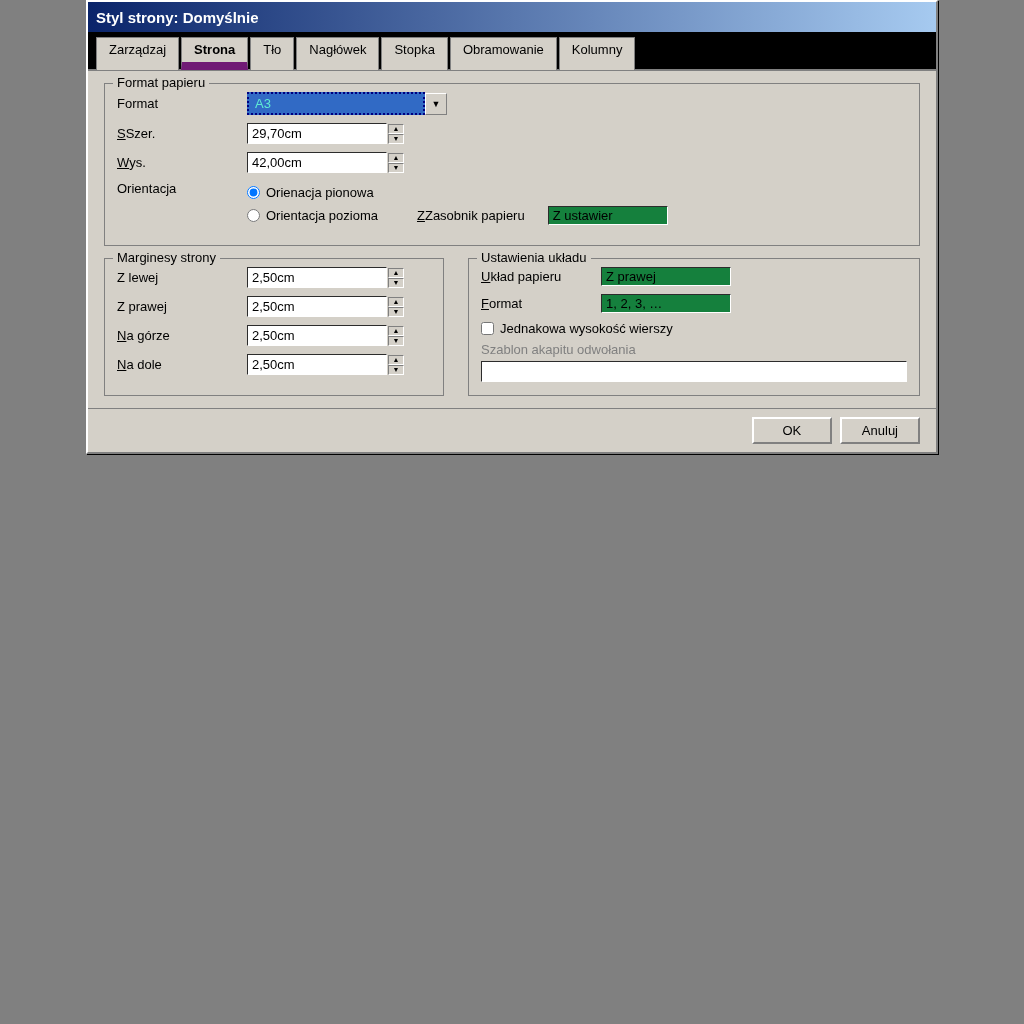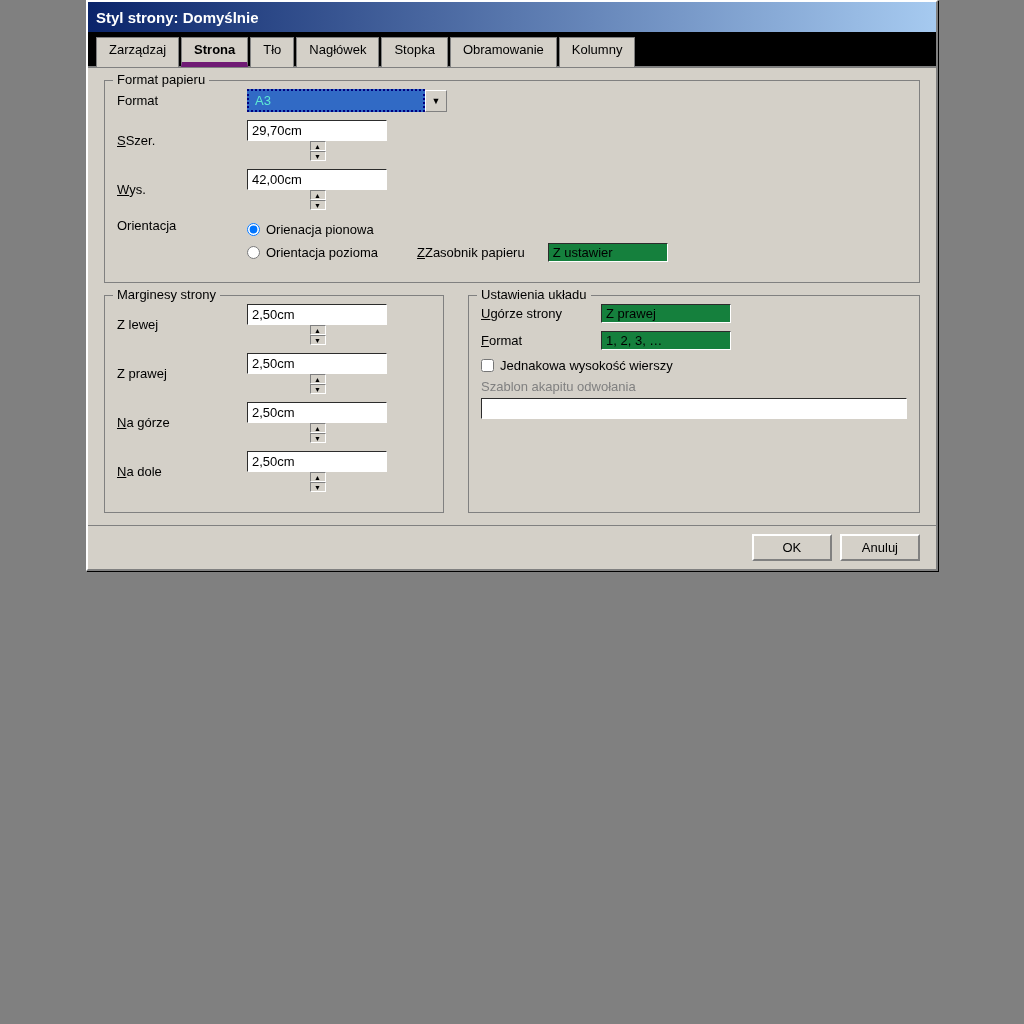--- a/index.html
+++ b/index.html
@@ -52,21 +52,21 @@
       cursor: pointer;
       font-size: 13px;
       color: #000;
       position: relative;
       bottom: -1px;
     }
 
     .tab.active {
       background: #d4d0c8;
       font-weight: bold;
-      border-bottom: 5px solid #701a75;
+      border-bottom: 8px solid #701a75;
       z-index: 1;
       padding-bottom: 5px;
     }
 
     .dialog-body {
       padding: 12px 16px;
       background: #d4d0c8;
     }
 
     .group-box {
@@ -97,21 +97,20 @@
       font-size: 13px;
     }
 
     .form-label u {
       text-decoration: underline;
     }
 
     .spinner-wrapper {
       display: flex;
       align-items: center;
-      flex-direction: column;
     }
 
     .spinner-input {
       width: 140px;
       padding: 2px 4px;
       border: 1px inset #808080;
       border-color: #808080 #ffffff #ffffff #808080;
       background: white;
       font-size: 13px;
     }
@@ -404,21 +403,21 @@
             </div>
           </div>
         </div>
       </div>
 
       <div class="layout-group">
         <span class="group-box-legend">Ustawienia układu</span>
 
         <div class="form-row">
           <div class="form-label" style="width:120px;">
-            <u>U</u><span>górze strony</span>
+            <u>U</u><span>kład papieru</span>
           </div>
           <div class="truncated-input" style="width:130px;">Z prawej</div>
         </div>
 
         <div class="form-row">
           <div class="form-label" style="width:120px;">
             <u>F</u><span>ormat</span>
           </div>
           <div class="truncated-input" style="width:130px;">1, 2, 3, …</div>
         </div>

